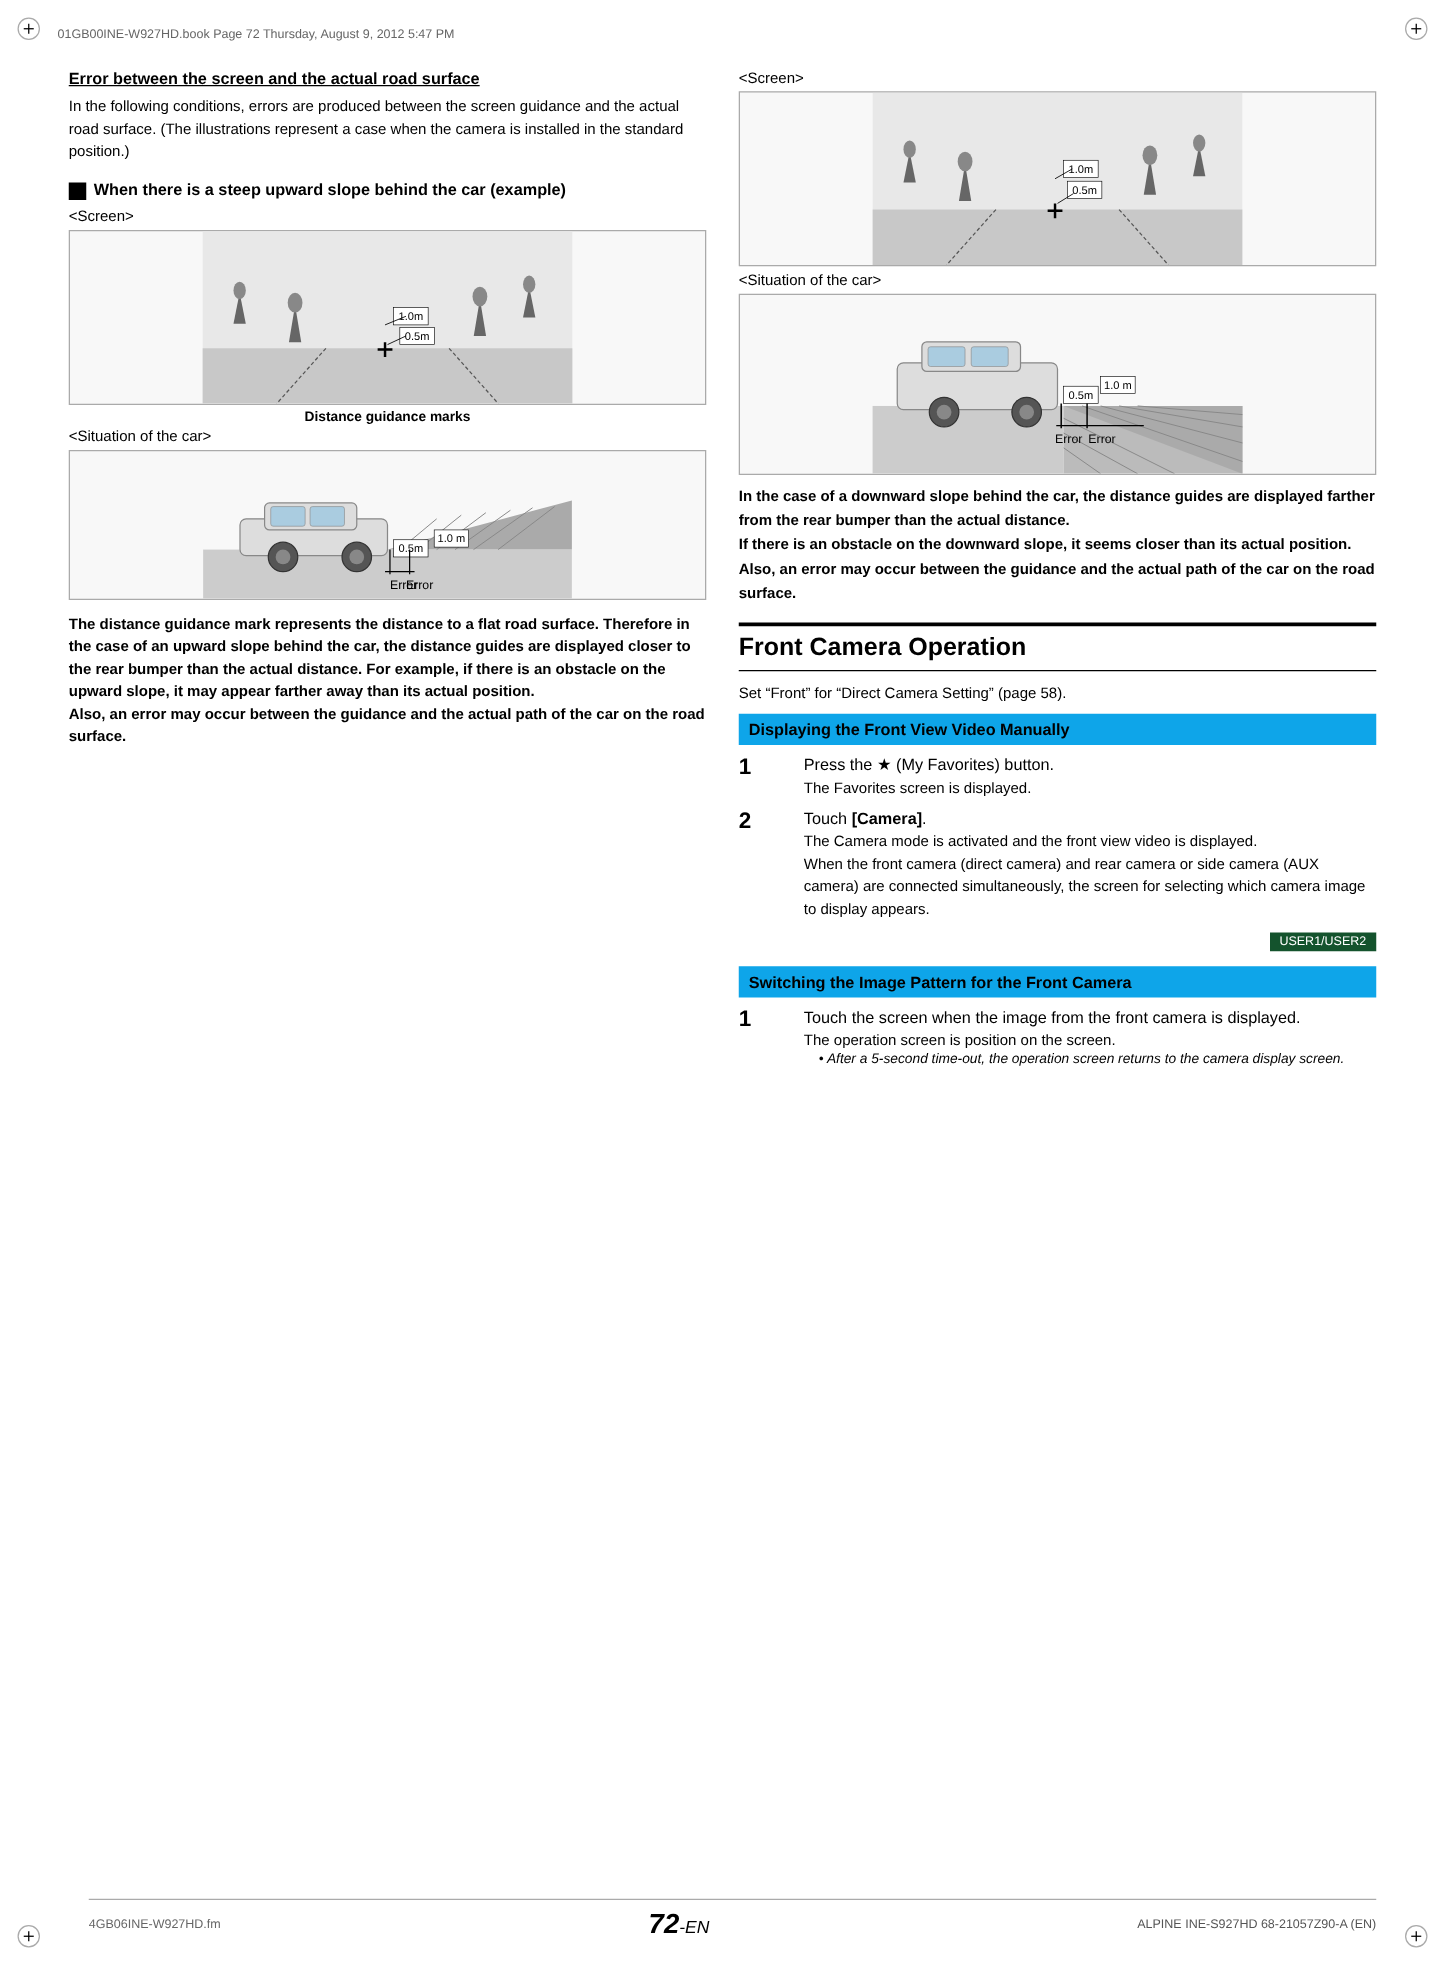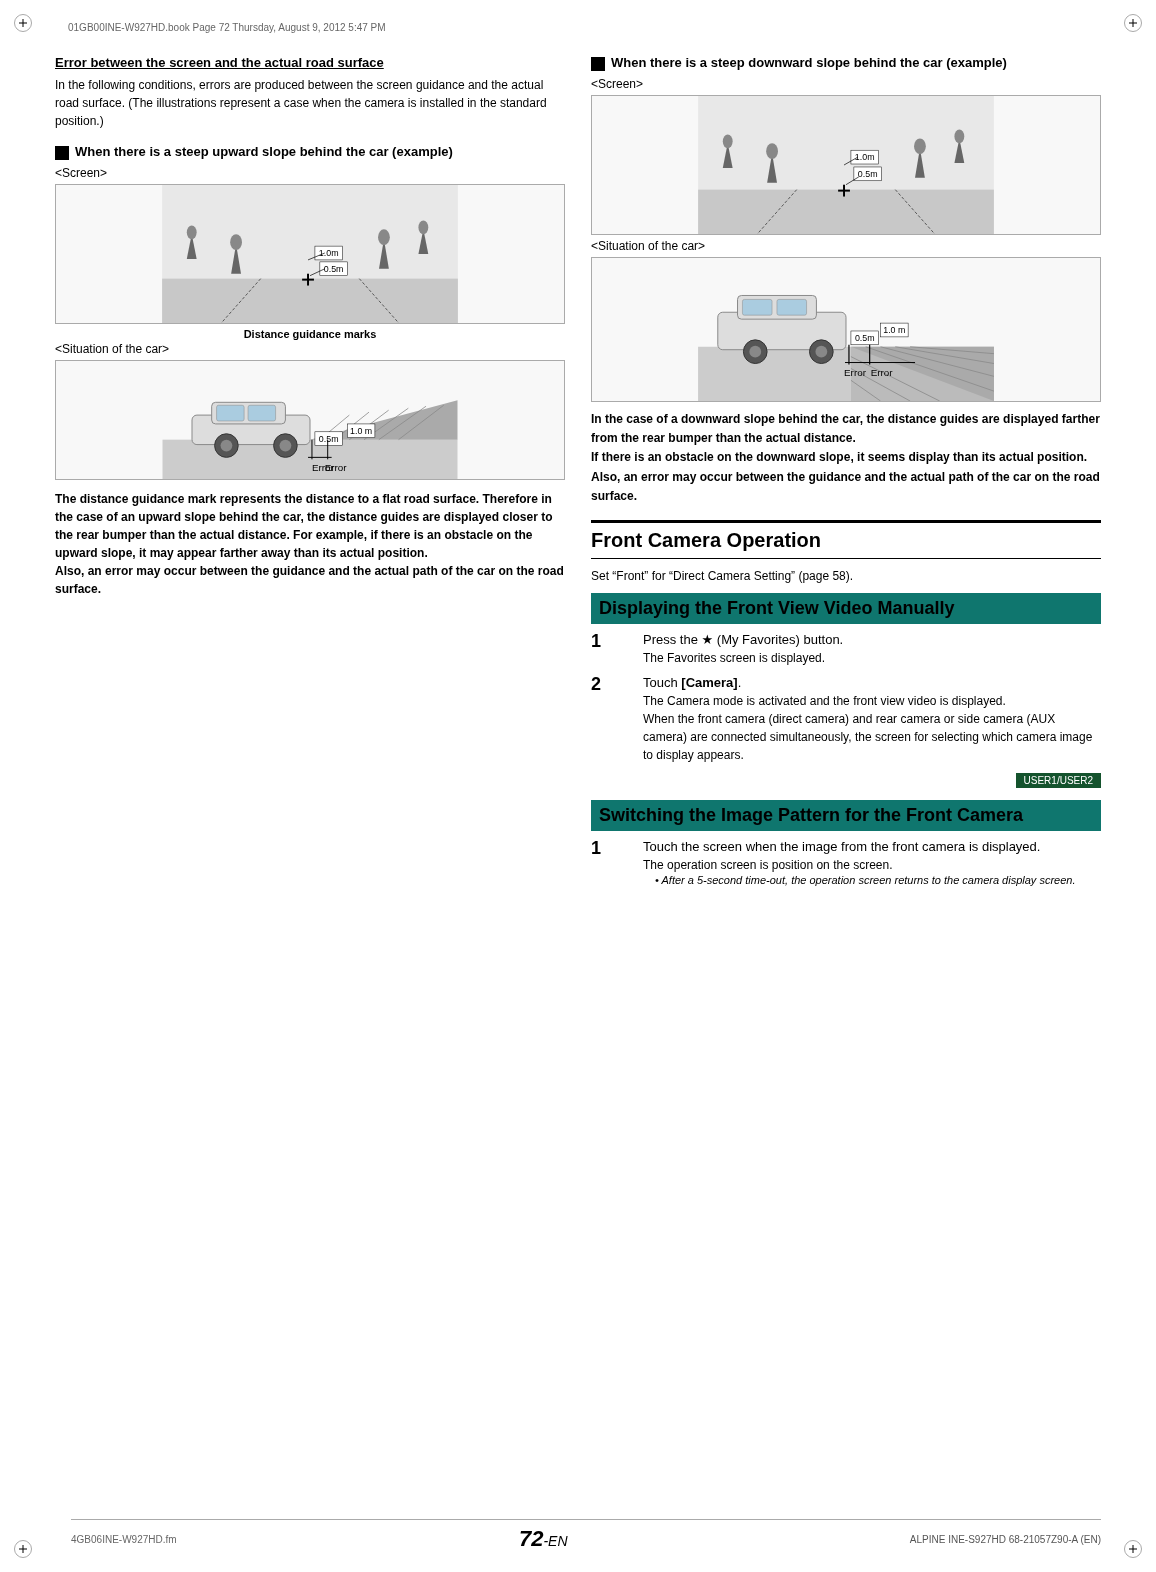--- a/index.html
+++ b/index.html
@@ -34,21 +34,21 @@
       top: 50%; left: 50%;
       transform: translate(-50%, -50%);
     }
     .corner-tl { top: 14px; left: 14px; }
     .corner-tr { top: 14px; right: 14px; }
     .corner-bl { bottom: 14px; left: 14px; }
     .corner-br { bottom: 14px; right: 14px; }
 
     .header-bar {
       position: absolute;
-      top: 22px; left: 68px; right: 50px;
+      top: 22px; left: 46px; right: 50px;
       font-size: 10px;
       color: #666;
       display: flex;
       justify-content: space-between;
     }
 
     .content {
       position: absolute;
       top: 55px; left: 55px; right: 55px; bottom: 60px;
       display: flex;
@@ -147,24 +147,24 @@
       margin-bottom: 10px;
       margin-top: 14px;
     }
 
     .front-camera-title {
       font-size: 20px;
       font-weight: bold;
     }
 
     .sub-header-box {
-      background: #0f766e;
+      background: #0ea5e9;
       padding: 5px 8px;
       font-weight: bold;
-      font-size: 18px;
+      font-size: 13px;
       margin-bottom: 8px;
     }
 
     .step-item {
       margin-bottom: 8px;
     }
 
     .step-number {
       font-size: 18px;
       font-weight: bold;
@@ -332,24 +332,20 @@
     </div>
 
     <div class="bold-text">
       <strong>The distance guidance mark represents the distance to a flat road surface. Therefore in the case of an upward slope behind the car, the distance guides are displayed closer to the rear bumper than the actual distance. For example, if there is an obstacle on the upward slope, it may appear farther away than its actual position.<br>Also, an error may occur between the guidance and the actual path of the car on the road surface.</strong>
     </div>
 
   </div>
 
   <div class="right-col">
 
-    <div class="subsection-header">
-      <div class="black-square"></div>
-      <span>When there is a steep downward slope behind the car (example)</span>
-    </div>
 
     <div class="screen-label">&lt;Screen&gt;</div>
 
     <div class="diagram-box screen-diagram">
       <svg class="diagram-svg" viewBox="0 0 300 140" xmlns="http://www.w3.org/2000/svg">
         <rect width="300" height="140" fill="#e8e8e8"></rect>
         <rect x="0" y="95" width="300" height="45" fill="#c8c8c8"></rect>
         <line x1="100" y1="95" x2="60" y2="140" stroke="#555" stroke-width="1" stroke-dasharray="3,2"></line>
         <line x1="200" y1="95" x2="240" y2="140" stroke="#555" stroke-width="1" stroke-dasharray="3,2"></line>
 
@@ -411,21 +407,21 @@
         <line x1="153" y1="88" x2="153" y2="108" stroke="#000" stroke-width="1.2"></line>
         <line x1="174" y1="88" x2="174" y2="108" stroke="#000" stroke-width="1.2"></line>
         <line x1="149" y1="106" x2="220" y2="106" stroke="#000" stroke-width="1"></line>
         <text x="148" y="120" font-size="10" fill="#000">Error</text>
         <text x="175" y="120" font-size="10" fill="#000">Error</text>
       </svg>
     </div>
 
     <div style="font-size:12px; line-height:1.6; margin-bottom:0;">
       <p><strong>In the case of a downward slope behind the car, the distance guides are displayed farther from the rear bumper than the actual distance.</strong></p>
-      <p><strong>If there is an obstacle on the downward slope, it seems display than its actual position.</strong></p>
+      <p><strong>If there is an obstacle on the downward slope, it seems closer than its actual position.</strong></p>
       <p><strong>Also, an error may occur between the guidance and the actual path of the car on the road surface.</strong></p>
     </div>
 
     <div class="front-camera-header">
       <div class="front-camera-title">Front Camera Operation</div>
     </div>
 
     <div style="font-size:12px; margin-bottom:10px;">Set “Front” for “Direct Camera Setting” (page 58).</div>
 
     <div class="sub-header-box">Displaying the Front View Video Manually</div>

